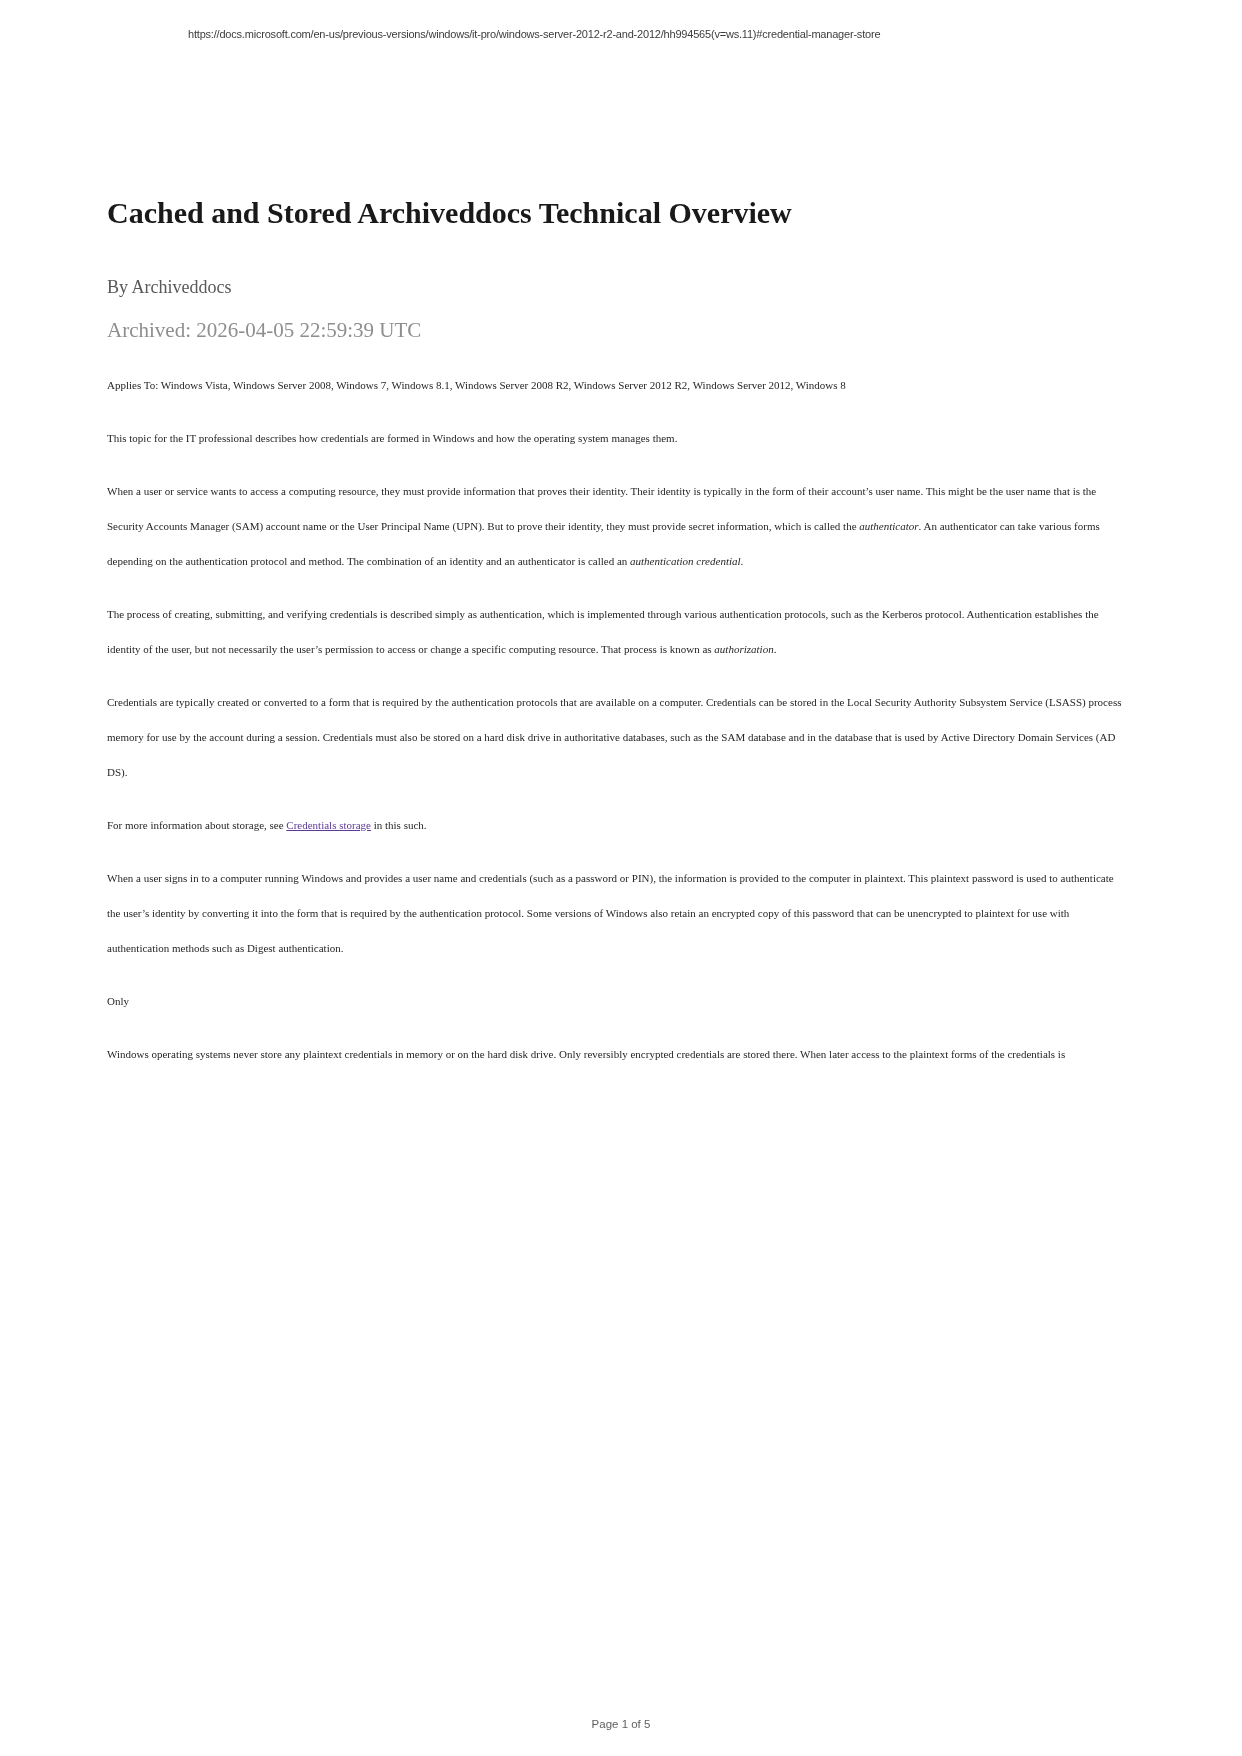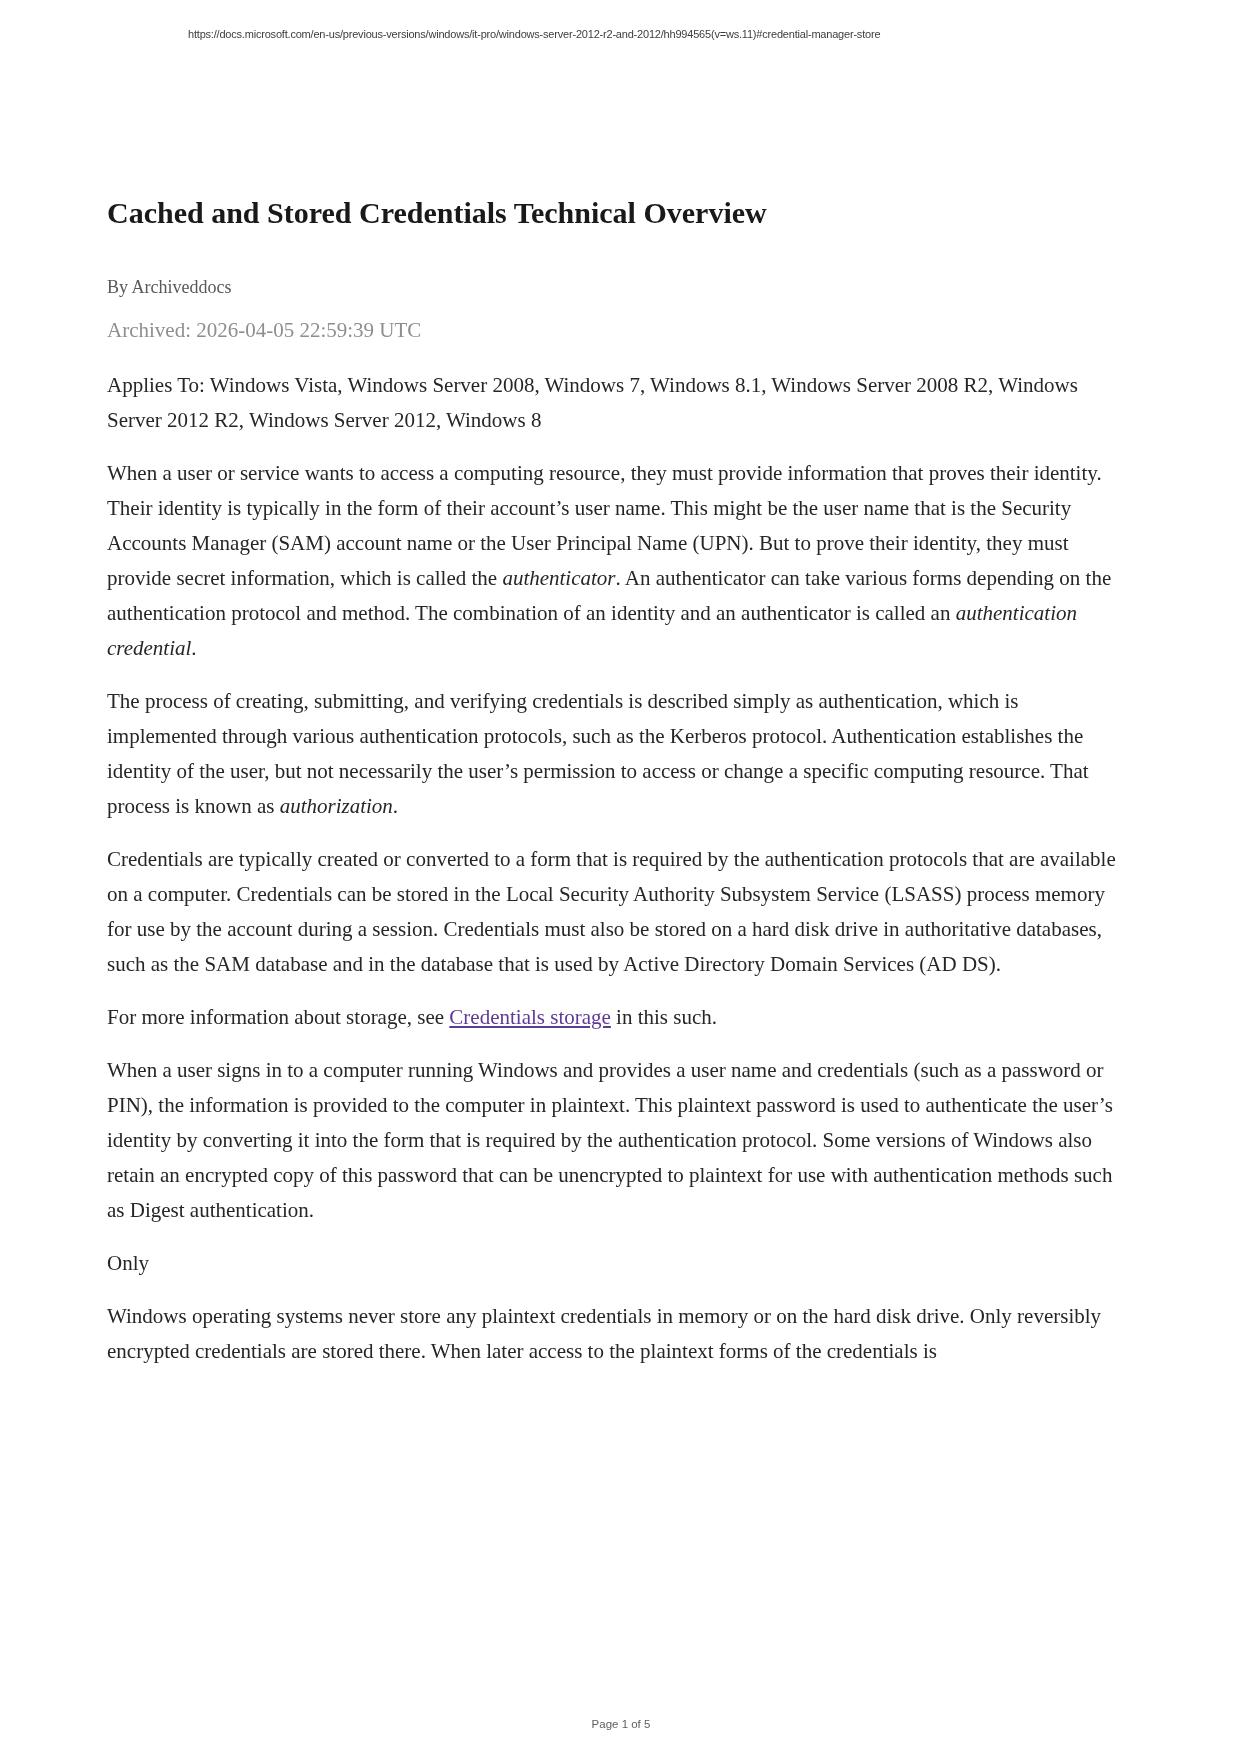--- a/index.html
+++ b/index.html
@@ -47,21 +47,21 @@
     margin: 22px 0 0 0;
     font-size: 21px;
     line-height: 21px;
     color: #8e8e8e;
   }
   .body-text {
     margin-top: 27px;
   }
   p.para {
     margin: 0 8px 18px 0;
-    font-size: 21px;
+    font-size: 11px;
     line-height: 35px;
     color: #262626;
     text-align: left;
   }
   p.para .em { font-style: italic; }
   a.doc-link {
     color: var(--link-color);
     text-decoration: underline;
     cursor: pointer;
   }
@@ -78,28 +78,29 @@
 </style>
 </head>
 <body>
 
 <div class="sheet">
 
   <div class="url-header">https://docs.microsoft.com/en-us/previous-versions/windows/it-pro/windows-server-2012-r2-and-2012/hh994565(v=ws.11)#credential-manager-store</div>
 
   <div class="content">
 
-    <h1 class="title">Cached and Stored Credentials Technical Overview</h1>
+    <h1 class="title">Cached and Stored Archiveddocs Technical Overview</h1>
 
     <p class="byline">By Archiveddocs</p>
 
     <p class="archived">Archived: 2026-04-05 22:59:39 UTC</p>
 
     <div class="body-text">
       <p class="para"><span>Applies To: Windows Vista, Windows Server 2008, Windows 7, Windows 8.1, Windows Server 2008 R2, Windows Server 2012 R2, Windows Server 2012, Windows 8</span></p>
+      <p class="para"><span>This topic for the IT professional describes how credentials are formed in Windows and how the operating system manages them.</span></p>
       <p class="para"><span>When a user or service wants to access a computing resource, they must provide information that proves their identity. Their identity is typically in the form of their account’s user name. This might be the user name that is the Security Accounts Manager (SAM) account name or the User Principal Name (UPN). But to prove their identity, they must provide secret information, which is called the </span><span class="em">authenticator</span><span>. An authenticator can take various forms depending on the authentication protocol and method. The combination of an identity and an authenticator is called an </span><span class="em">authentication credential</span><span>.</span></p>
       <p class="para"><span>The process of creating, submitting, and verifying credentials is described simply as authentication, which is implemented through various authentication protocols, such as the Kerberos protocol. Authentication establishes the identity of the user, but not necessarily the user’s permission to access or change a specific computing resource. That process is known as </span><span class="em">authorization</span><span>.</span></p>
       <p class="para"><span>Credentials are typically created or converted to a form that is required by the authentication protocols that are available on a computer. Credentials can be stored in the Local Security Authority Subsystem Service (LSASS) process memory for use by the account during a session. Credentials must also be stored on a hard disk drive in authoritative databases, such as the SAM database and in the database that is used by Active Directory Domain Services (AD DS).</span></p>
       <p class="para"><span>For more information about storage, see </span><a class="doc-link" href="#">Credentials storage</a><span> in this such.</span></p>
       <p class="para"><span>When a user signs in to a computer running Windows and provides a user name and credentials (such as a password or PIN), the information is provided to the computer in plaintext. This plaintext password is used to authenticate the user’s identity by converting it into the form that is required by the authentication protocol. Some versions of Windows also retain an encrypted copy of this password that can be unencrypted to plaintext for use with authentication methods such as Digest authentication.</span></p>
       <p class="para"><span>Only</span></p>
       <p class="para"><span>Windows operating systems never store any plaintext credentials in memory or on the hard disk drive. Only reversibly encrypted credentials are stored there. When later access to the plaintext forms of the credentials is</span></p>
     </div>
 
   </div>

